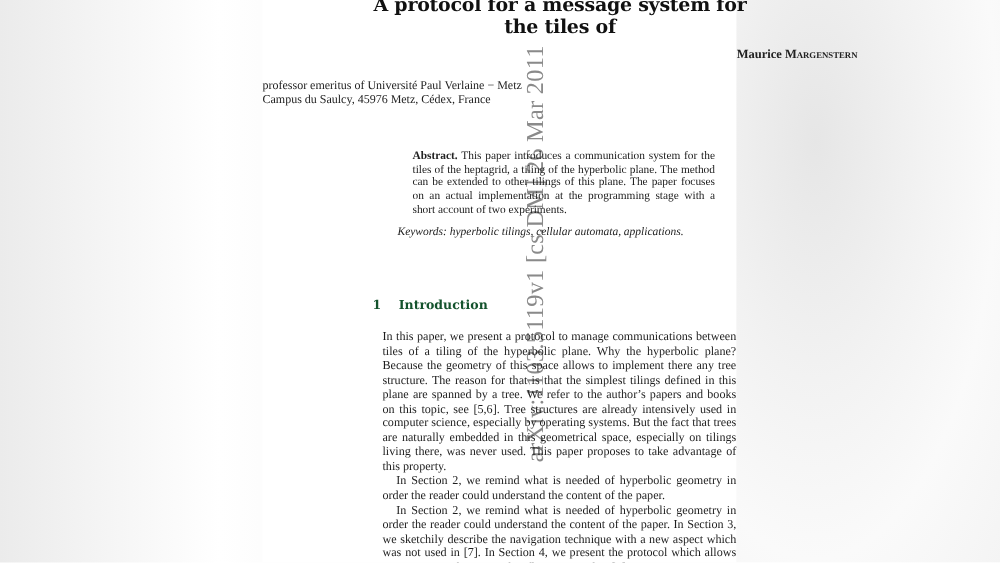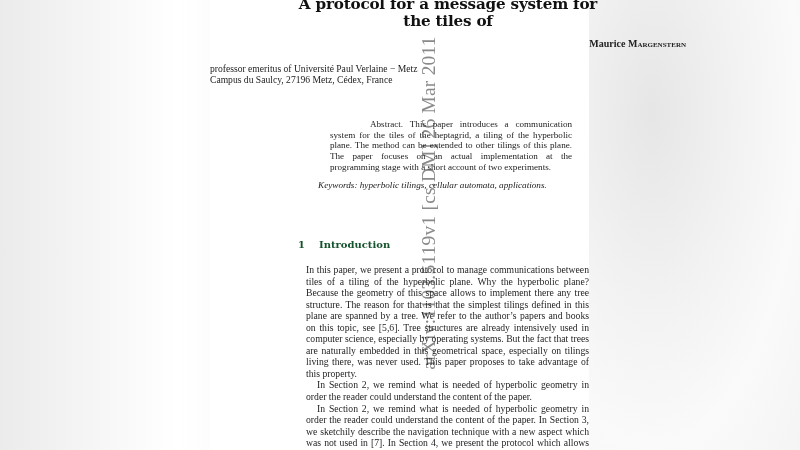--- a/index.html
+++ b/index.html
@@ -36,21 +36,21 @@
     .affil {
       position: absolute; left: 0; width: 476px; top: 63px; 
       font-size: 9.6px; line-height: 11.2px; color: #222;
     }
     .affil .mono { font-family: "Liberation Mono", "DejaVu Sans Mono", monospace; font-size: 9px; }
     .affil .it { font-style: italic; }
     .abstract {
       position: absolute; left: 120px; width: 242px; top: 119px;
       font-size: 9.1px; line-height: 10.7px; text-align: justify; color: #222;
     }
-    .abstract b { font-weight: normal; margin-left: 40px; }
+    .abstract b { font-weight: bold; }
     .keywords {
       position: absolute; left: 108px; top: 180px; font-size: 9.2px; font-style: italic; color: #222;
       white-space: nowrap;
     }
     .section-heading {
       position: absolute; left: 88px; top: 239px; font-size: 10px; font-weight: bold; color: #14532d;
       font-family: "DejaVu Serif", serif; white-space: nowrap;
     }
     .section-heading .num { margin-right: 14px; }
     .body-text {
@@ -72,21 +72,21 @@
     <div>A protocol for a message system for the tiles of</div>
   </div>
 
   <div class="author">
     <span>Maurice</span>
     <span class="sc">Margenstern</span>
   </div>
 
   <div class="affil">
     <div>professor emeritus of Université Paul Verlaine − Metz</div>
-    <div>Campus du Saulcy, 27196 Metz, Cédex, France</div>
+    <div>Campus du Saulcy, 45976 Metz, Cédex, France</div>
   </div>
 
   <div class="abstract">
     <b>Abstract.</b>
     <span>This paper introduces a communication system for the tiles of the heptagrid, a tiling of the hyperbolic plane. The method can be extended to other tilings of this plane. The paper focuses on an actual implementation at the programming stage with a short account of two experiments.</span>
   </div>
 
   <div class="keywords">Keywords: hyperbolic tilings, cellular automata, applications.</div>
 
   <div class="section-heading">

